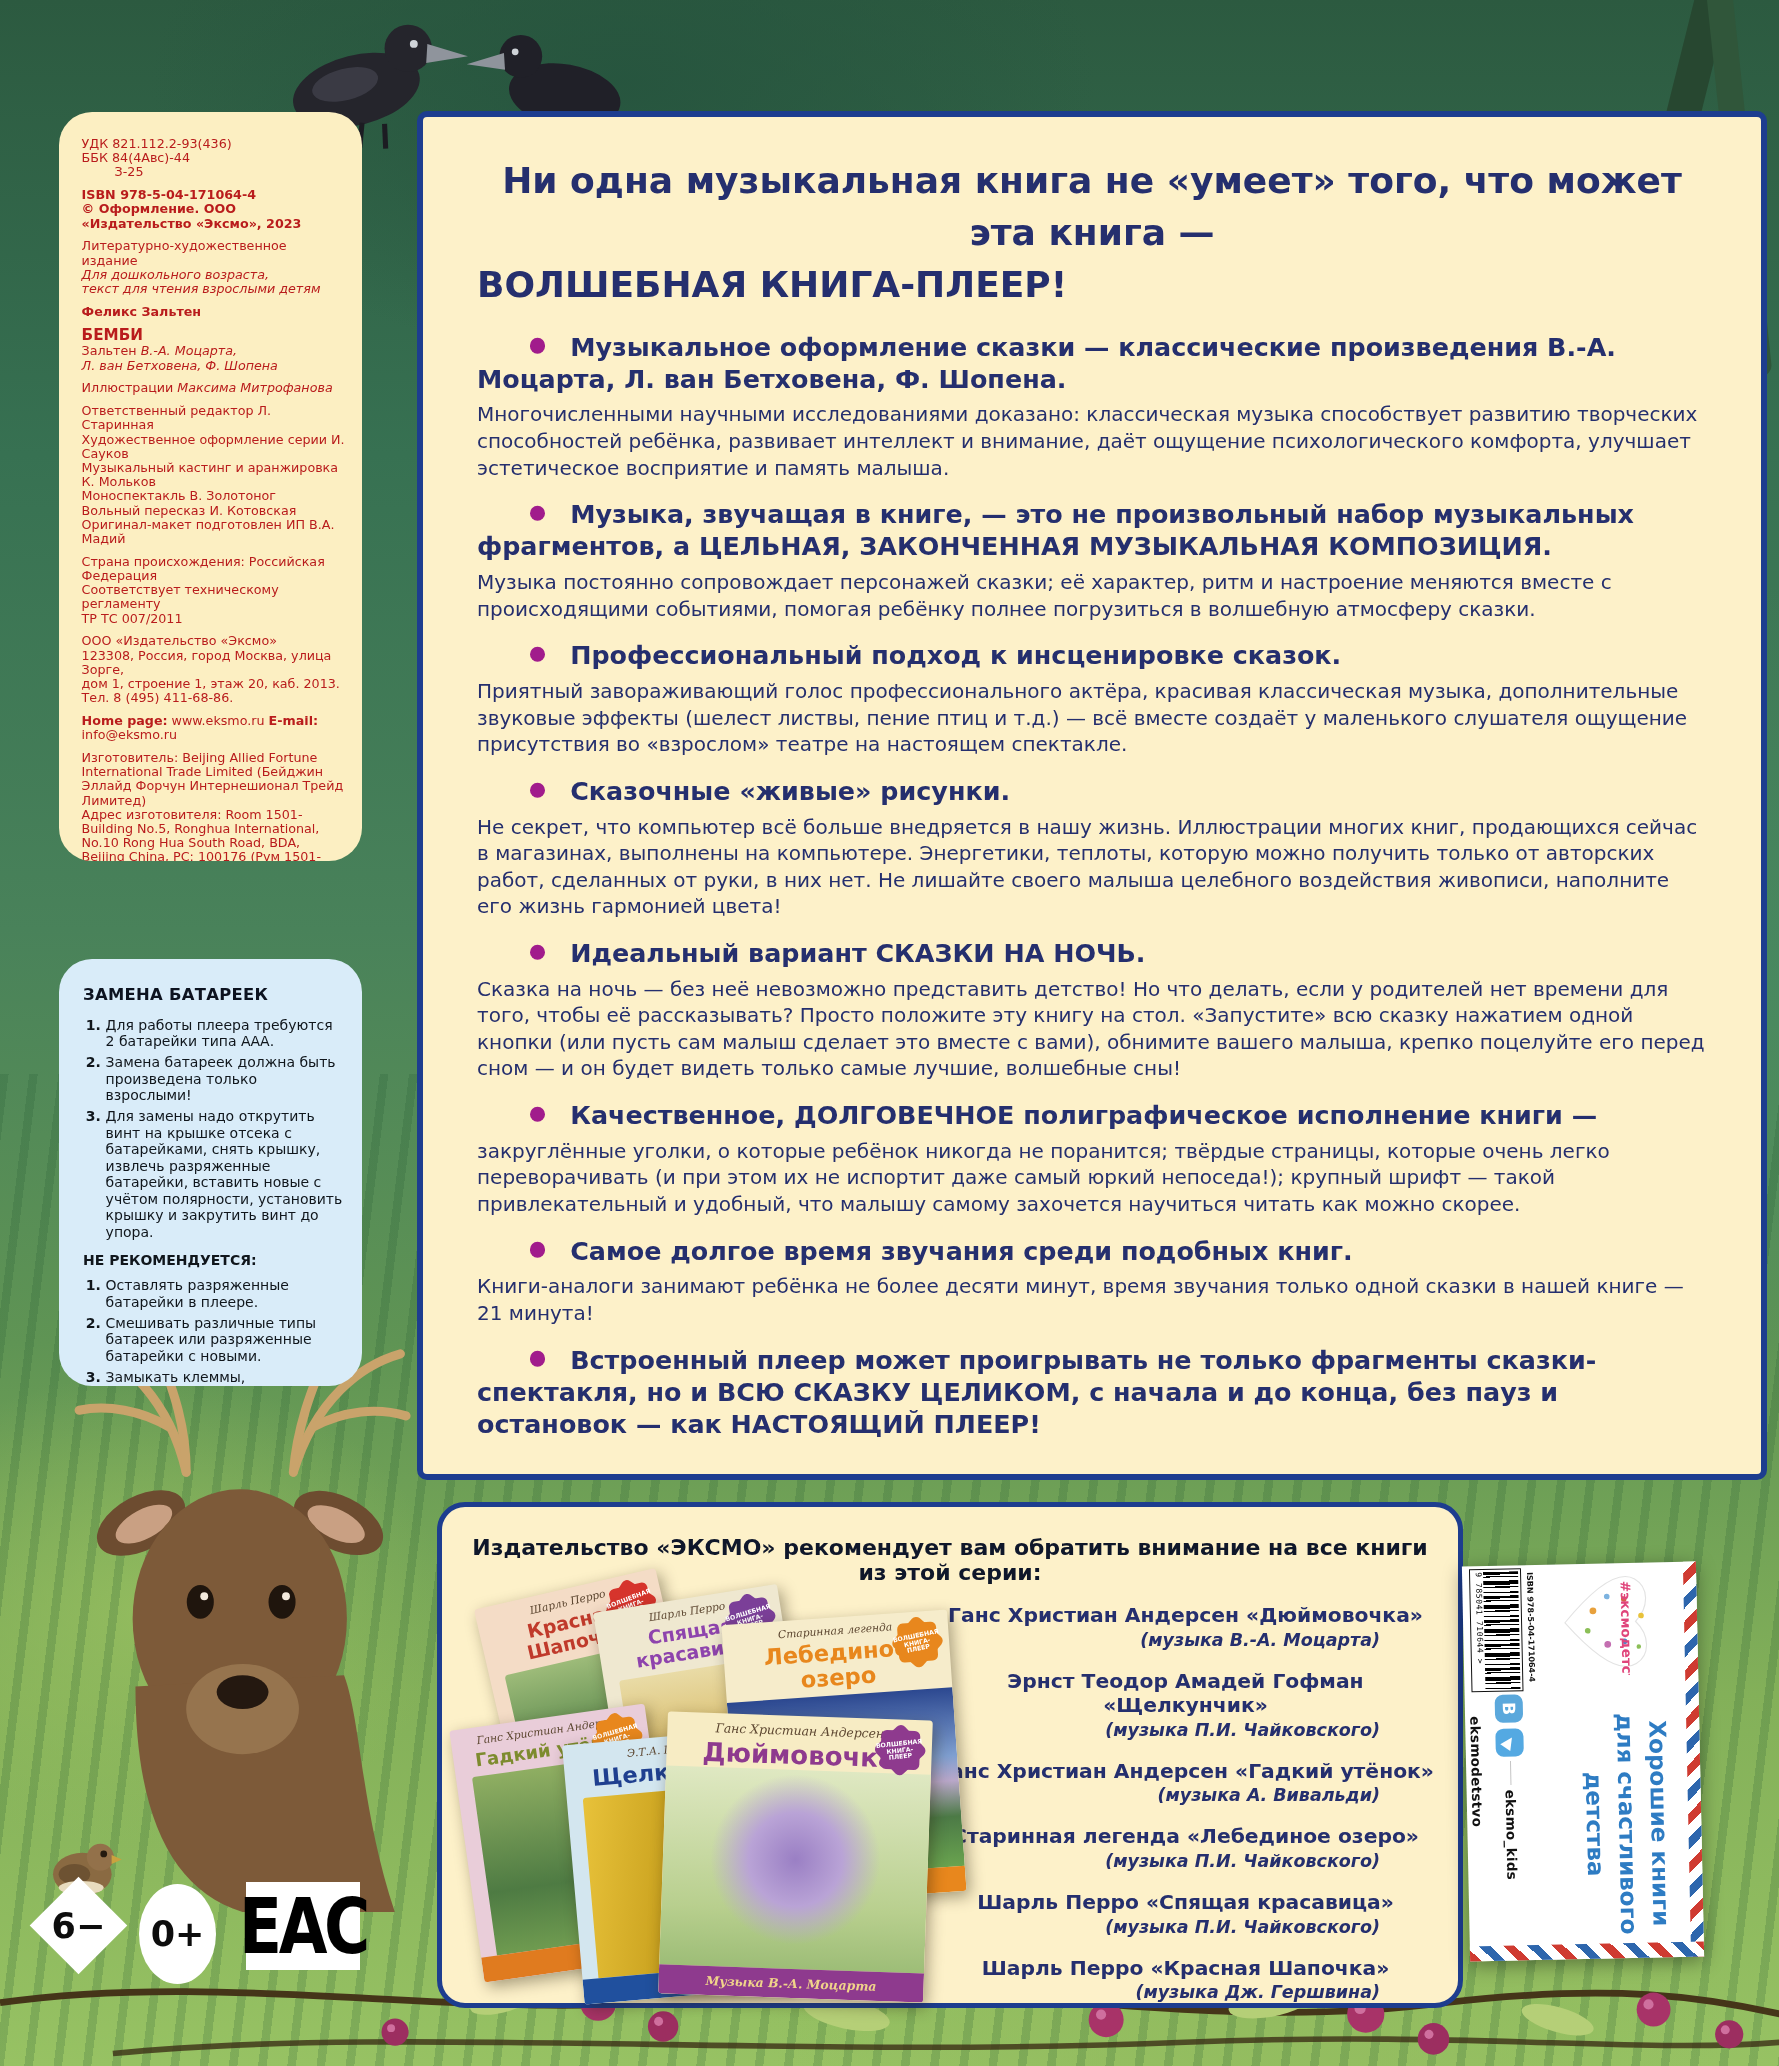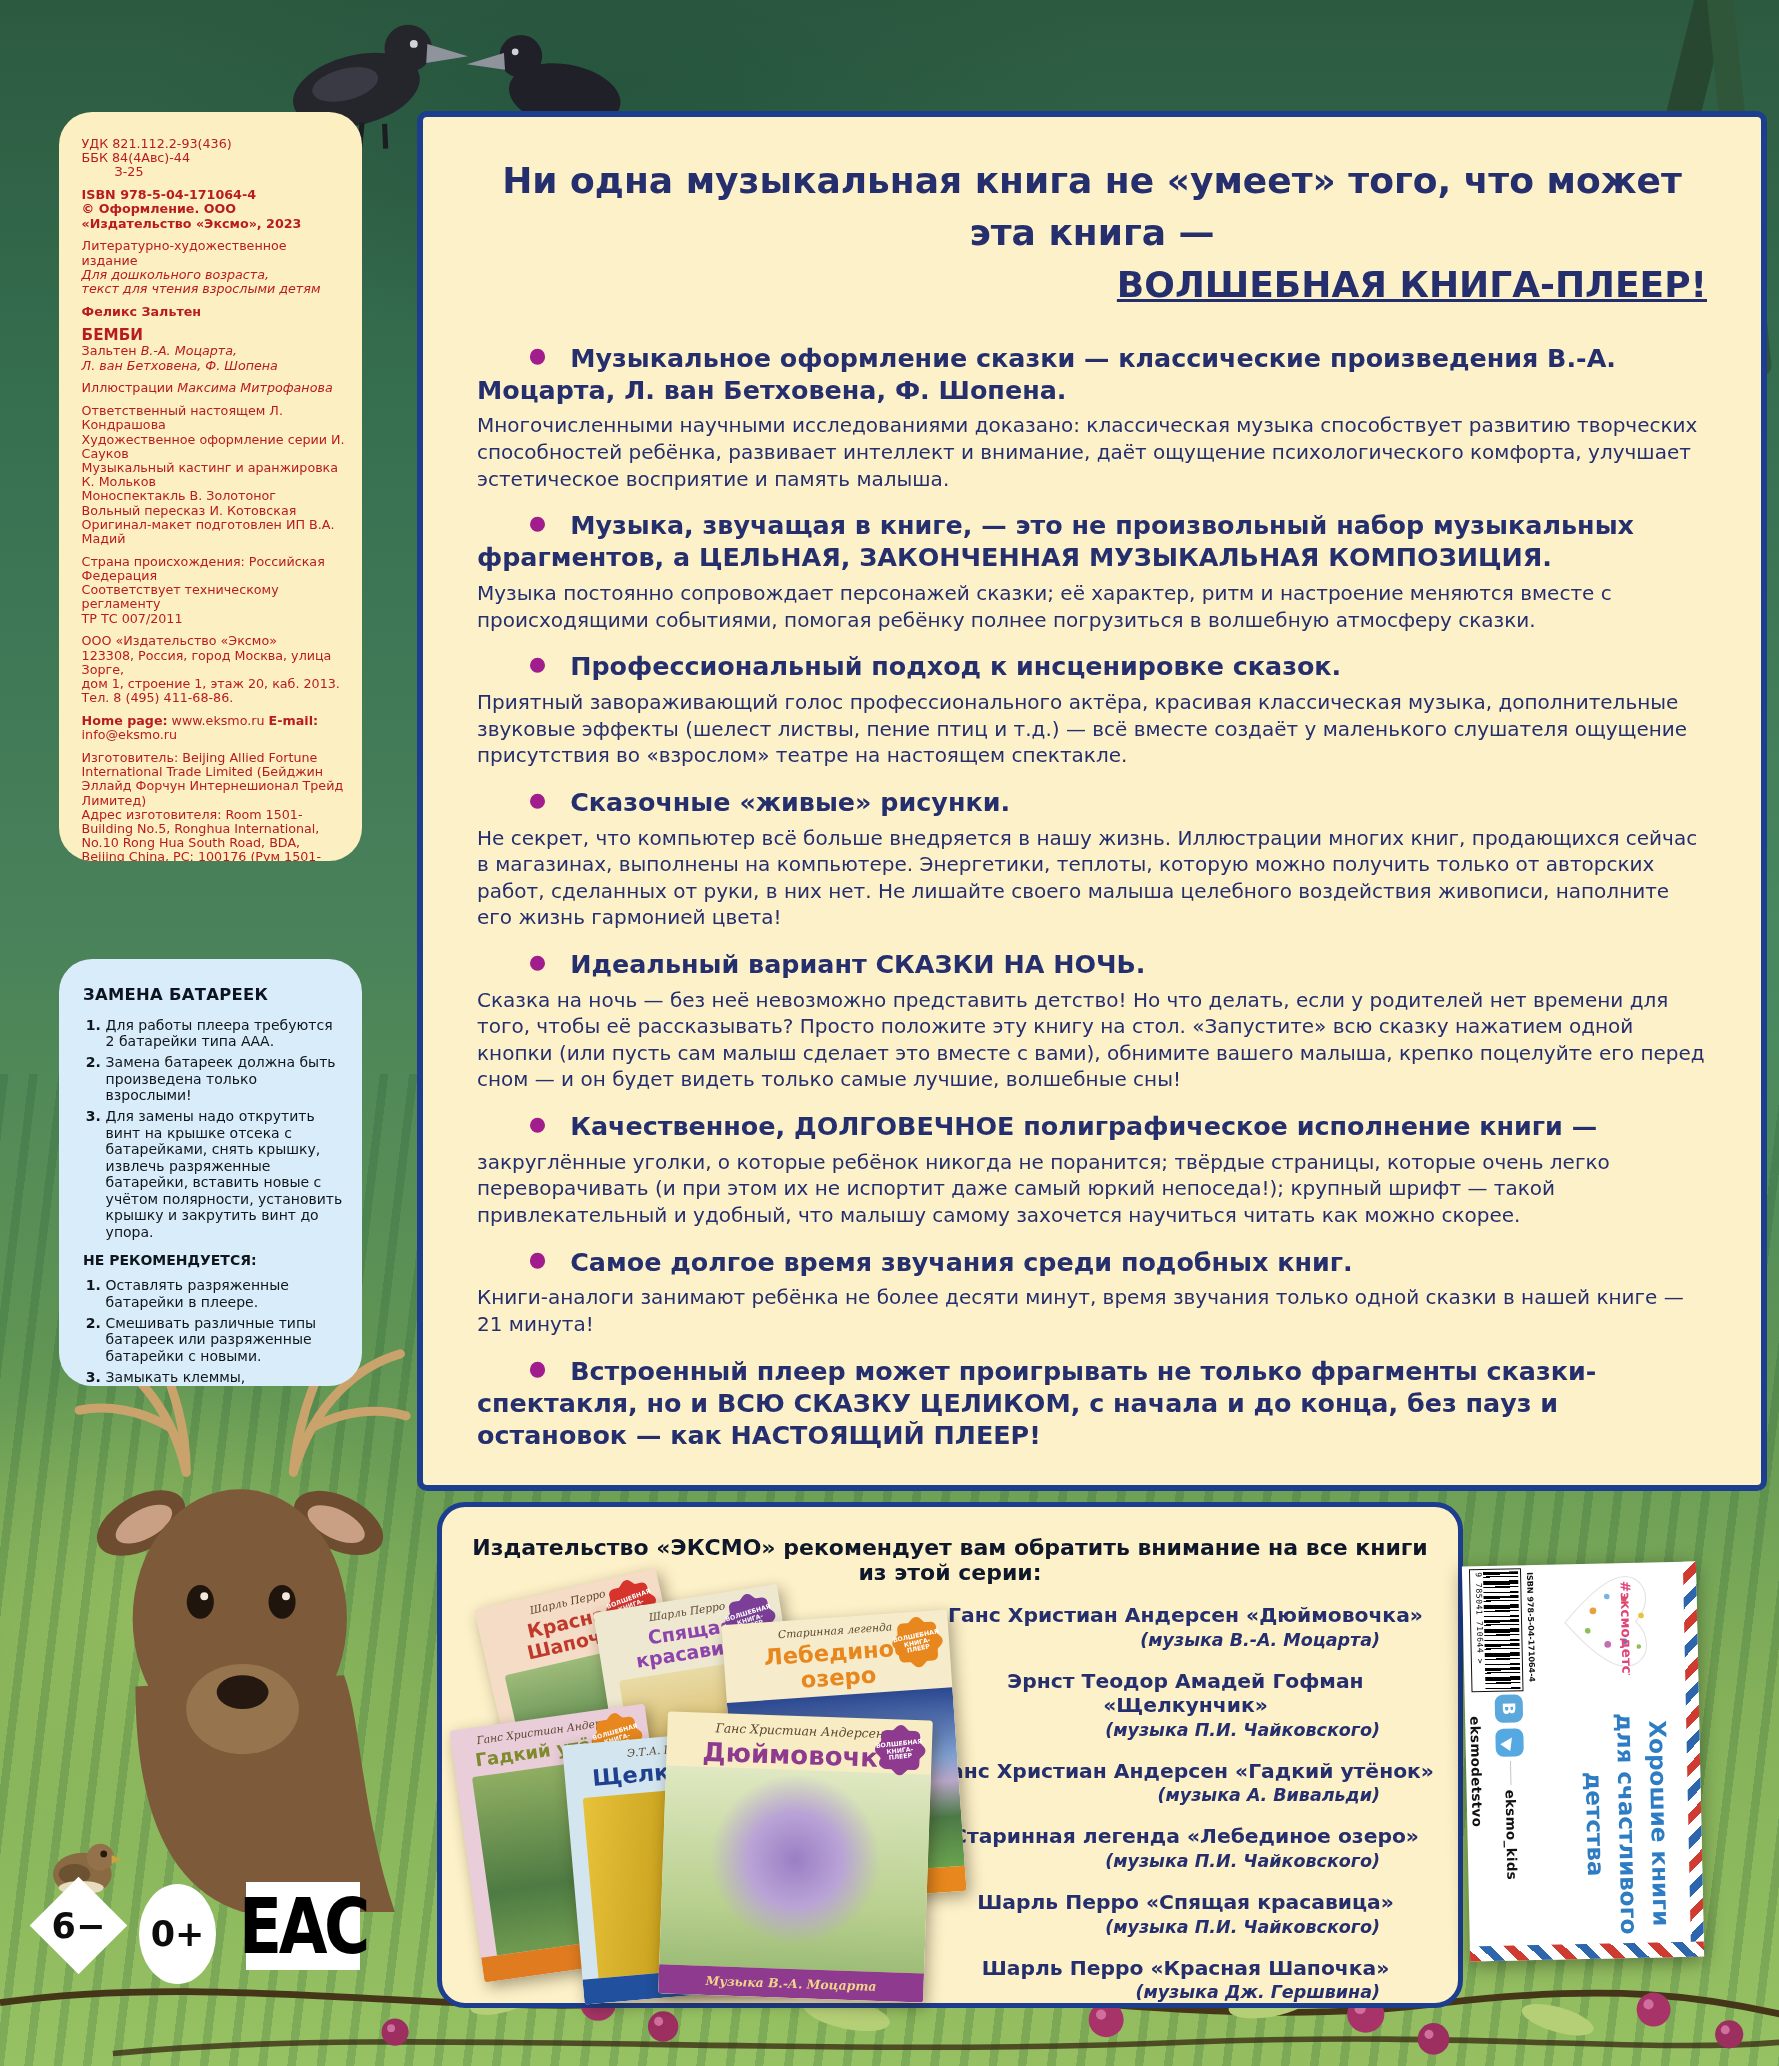--- a/index.html
+++ b/index.html
@@ -36,21 +36,21 @@
   #battery h3 { font-size:16.4px; letter-spacing:0.3px; margin-bottom:12.4px; color:#0d1320; }
   #battery ol { padding-left:22.6px; }
   #battery li { margin-bottom:4.5px; }
   #battery li::marker { font-weight:bold; }
   #battery .sub { margin:11.3px 0 9px 0; }
 
   
   #promo { left:417px; top:111px; width:1350px; min-height:1332px; border-radius:10px;
     border:6.2px solid #1d3d8f; padding:38px 54px 34px 54px; color:#252f6e; background:#fdf1c9; }
   .promo-title { text-align:center; font-weight:bold; font-size:36px; line-height:1.45; }
-  .promo-title2 { text-align:right; font-weight:bold; font-size:36px; line-height:1.45; margin-bottom:30px;text-decoration:underline; }
+  .promo-title2 { text-align:left; font-weight:bold; font-size:36px; line-height:1.45; margin-bottom:19px; }
   .sec { margin-top:17px; }
   .dot { display:inline-block; width:15.2px; height:15.2px; border-radius:50%; background:#a11c8c;
     margin:0 25px 0 53px; transform:translateY(-2.3px); }
   .sec-h { font-weight:bold; font-size:25.4px; line-height:1.26; }
   .sec-b { font-size:20px; line-height:1.33; margin-top:6.8px; }
 
   
   #series { left:437px; top:1502px; width:1026px; height:506px; border-radius:28px;
     border:5.1px solid #1d3d8f; padding:28px 29px; background:#fdf1c9; }
   .series-header { font-weight:bold; font-size:22px; color:#0f172a; text-align:center; }
@@ -233,21 +233,21 @@
     <div class="blk b">Феликс Зальтен</div>
     <div class="booktitle">БЕМБИ</div>
     <div class="blk">
       <span>Зальтен </span><span class="i pre">В.-А. Моцарта,
 Л. ван Бетховена, Ф. Шопена</span>
     </div>
     <div class="blk">
       <span>Иллюстрации </span><span class="i">Максима Митрофанова</span>
     </div>
     <div class="blk">
-      <div>Ответственный настоящем Л. Кондрашова</div>
+      <div>Ответственный редактор Л. Старинная</div>
       <div>Художественное оформление серии И. Сауков</div>
       <div>Музыкальный кастинг и аранжировка К. Мольков</div>
       <div>Моноспектакль В. Золотоног</div>
       <div>Вольный пересказ И. Котовская</div>
       <div>Оригинал-макет подготовлен ИП В.А. Мадий</div>
     </div>
     <div class="blk">
       <div>Страна происхождения: Российская Федерация</div>
       <div class="pre">Соответствует техническому регламенту
 ТР ТС 007/2011</div>

